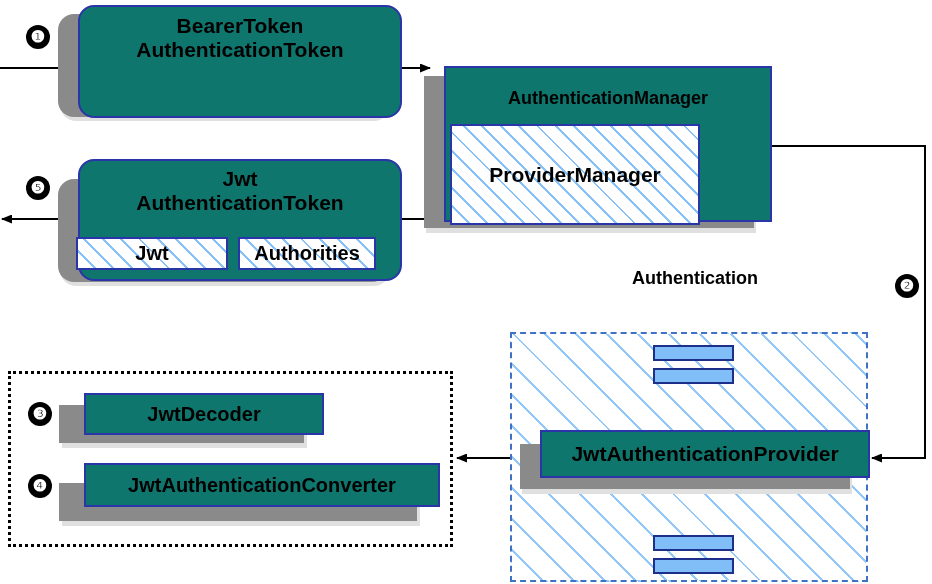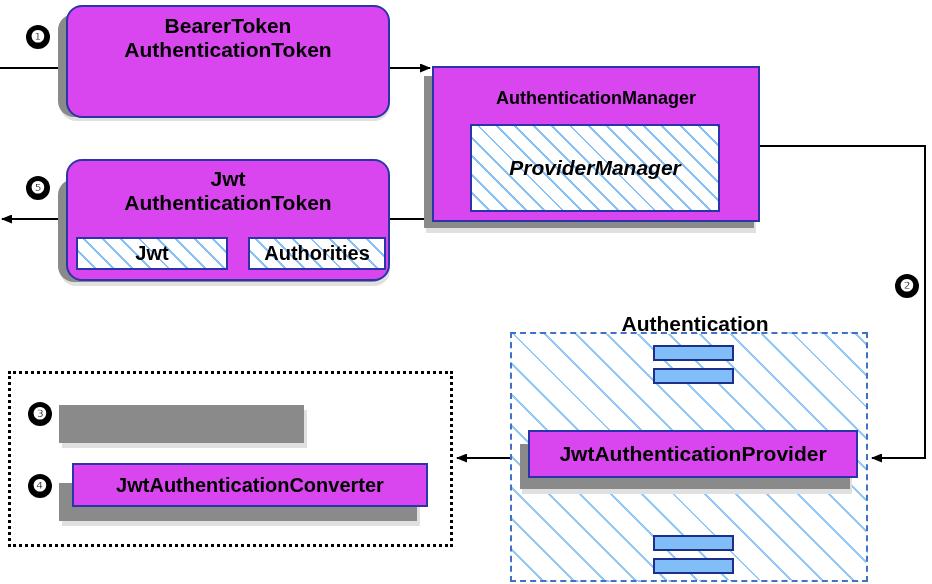--- a/index.html
+++ b/index.html
@@ -24,29 +24,30 @@
     width: 932px;
     height: 584px;
     pointer-events: none;
   }
   svg.layer * { pointer-events: auto; }
 
   
   .node {
     position: absolute;
     box-sizing: border-box;
-    background: #d946ef;
+    background: #0f766e;
     border: 2px solid #2a35a8;
     color: #000000;
     font-weight: bold;
     text-align: center;
     display: flex;
     flex-direction: column;
     align-items: center;
     z-index: 5;
+    margin-left: 12px;
   }
   .node.round { border-radius: 16px; }
 
   
   .shadow-dark, .shadow-light {
     position: absolute;
     box-sizing: border-box;
     z-index: 2;
   }
   .shadow-dark  { background: #8a8a8a; }
@@ -184,50 +185,53 @@
   <div class="shadow-dark round" style="left:58px; top:179px; width:330px; height:103px;"></div>
   <div class="node round" style="left:66px; top:159px; width:324px; height:122px; justify-content:flex-start; padding-top:6px;">
     <div class="node-title" style="font-size:21px;">
       <div>Jwt</div>
       <div>AuthenticationToken</div>
     </div>
   </div>
   <div class="hatchbox" style="left:76px; top:237px; width:152px; height:33px; font-size:20px;">
     <span>Jwt</span>
   </div>
-  <div class="hatchbox" style="left:248px; top:237px; width:138px; height:33px; font-size:20px;">
+  <div class="hatchbox" style="left:238px; top:237px; width:138px; height:33px; font-size:20px;">
     <span>Authorities</span>
   </div>
 
   <div class="shadow-light" style="left:426px; top:80px; width:330px; height:153px;"></div>
   <div class="shadow-dark" style="left:424px; top:76px; width:330px; height:152px;"></div>
   <div class="node" style="left:432px; top:66px; width:328px; height:156px; justify-content:flex-start; padding-top:20px;">
     <div class="node-title" style="font-size:18px;">AuthenticationManager</div>
   </div>
-  <div class="hatchbox" style="left:470px; top:124px; width:250px; height:88px; font-size:21px;font-style:italic;">
+  <div class="hatchbox" style="left:450px; top:124px; width:250px; height:101px; font-size:21px;">
     <span>ProviderManager</span>
   </div>
 
-  <div class="group-title" style="left:600px; top:268px; width:190px; font-size:21px;margin-top:44px;">
+  <div class="group-title" style="left:600px; top:268px; width:190px; font-size:18px;">
     <div>Authentication</div>
   </div>
 
   <div class="minibar" style="left:653px; top:345px; width:81px; height:16px;"></div>
   <div class="minibar" style="left:653px; top:368px; width:81px; height:16px;"></div>
   <div class="minibar" style="left:653px; top:535px; width:81px; height:16px;"></div>
   <div class="minibar" style="left:653px; top:558px; width:81px; height:16px;"></div>
 
   <div class="shadow-light" style="left:522px; top:448px; width:330px; height:46px;"></div>
   <div class="shadow-dark" style="left:520px; top:444px; width:330px; height:45px;"></div>
   <div class="node" style="left:528px; top:430px; width:330px; height:48px; justify-content:center;">
     <div class="node-title" style="font-size:21px;">JwtAuthenticationProvider</div>
   </div>
 
   <div class="shadow-light" style="left:62px; top:410px; width:245px; height:38px;"></div>
   <div class="shadow-dark" style="left:59px; top:405px; width:245px; height:38px;"></div>
+  <div class="node" style="left:72px; top:393px; width:240px; height:42px; justify-content:center;">
+    <div class="node-title" style="font-size:20px;">JwtDecoder</div>
+  </div>
 
   <div class="shadow-light" style="left:62px; top:488px; width:358px; height:38px;"></div>
   <div class="shadow-dark" style="left:59px; top:483px; width:358px; height:38px;"></div>
   <div class="node" style="left:72px; top:463px; width:356px; height:44px; justify-content:center;">
     <div class="node-title" style="font-size:20px;">JwtAuthenticationConverter</div>
   </div>
 
   <div class="badge" style="left:26px; top:25px;">❶</div>
   <div class="badge" style="left:26px; top:176px;">❺</div>
   <div class="badge" style="left:895px; top:274px;">❷</div>

